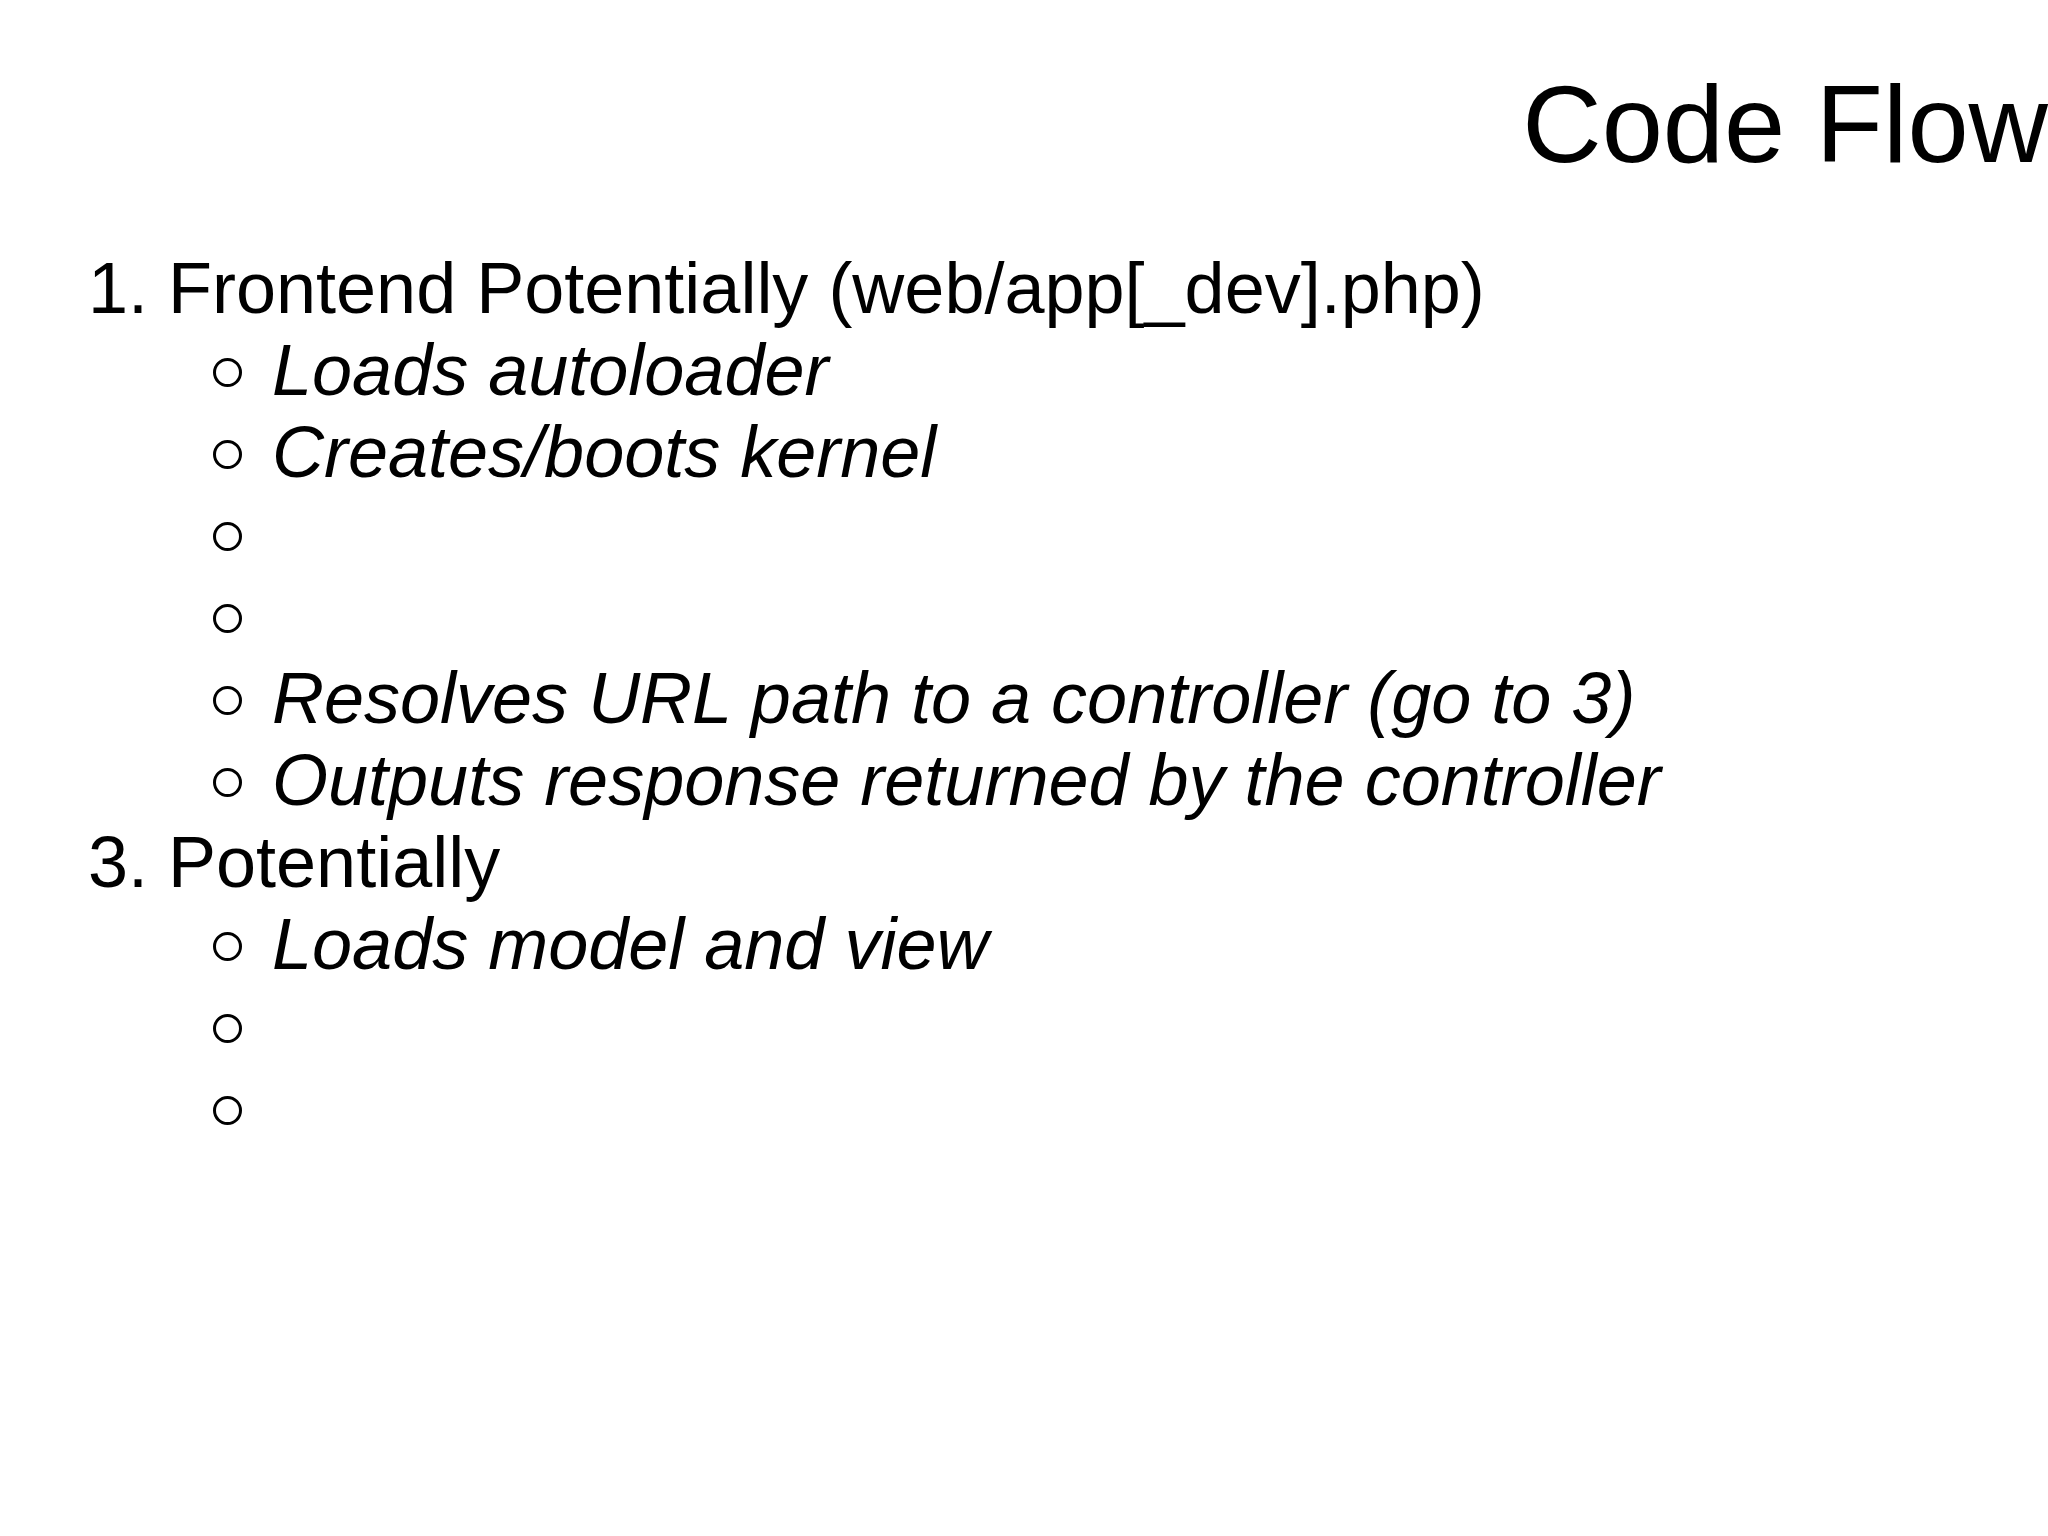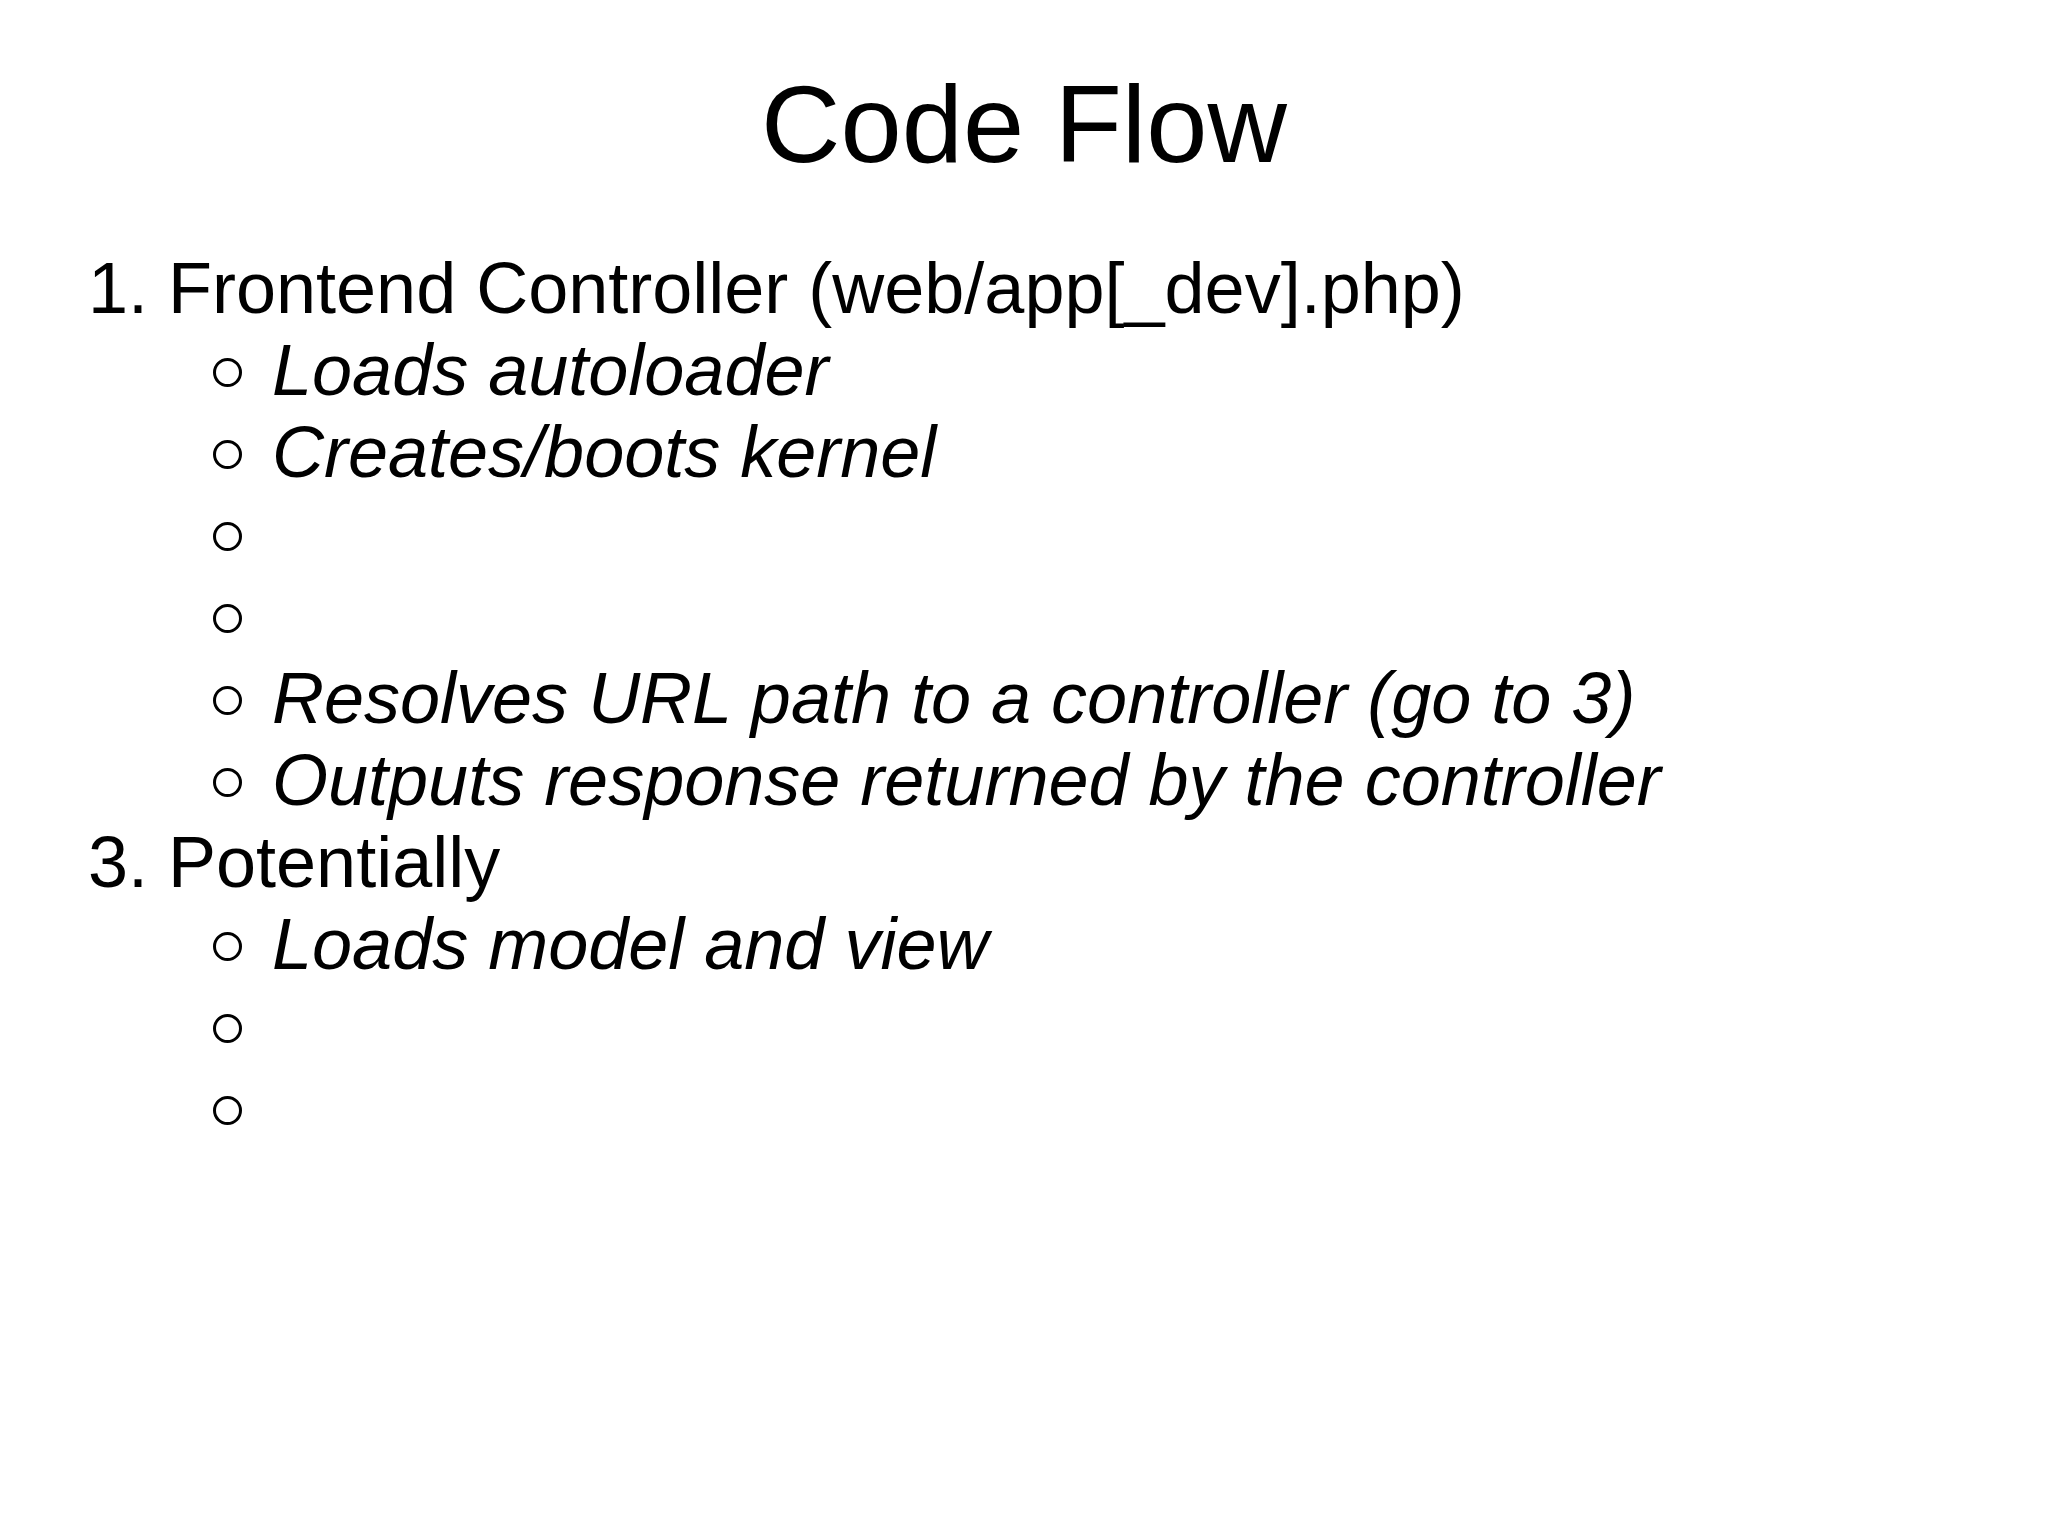--- a/index.html
+++ b/index.html
@@ -19,21 +19,21 @@
     position: absolute;
     inset: 0;
     background: #ffffff;
   }
   .title {
     position: absolute;
     top: 58px;
     left: 0;
     width: 2048px;
     margin: 0;
-    text-align: center;
+    text-align: right;
     font-size: 110px;
     line-height: 132px;
     font-weight: 400;
     white-space: nowrap;
   }
   .list {
     position: absolute;
     top: 247px;
     left: 88px;
     width: 1900px;
@@ -67,21 +67,21 @@
 </head>
 <body>
 
 <div class="slide">
 
   <h1 class="title">Code Flow</h1>
 
   <div class="list">
 
     <div class="row">
-      <span class="num">1.</span><span class="label">Frontend Controller (web/app[_dev].php)</span>
+      <span class="num">1.</span><span class="label">Frontend Potentially (web/app[_dev].php)</span>
     </div>
     <div class="row sub">
       <span class="bullet"></span>
       <span class="subtext">Loads autoloader</span>
     </div>
     <div class="row sub">
       <span class="bullet"></span>
       <span class="subtext">Creates/boots kernel</span>
     </div>
     <div class="row sub">

